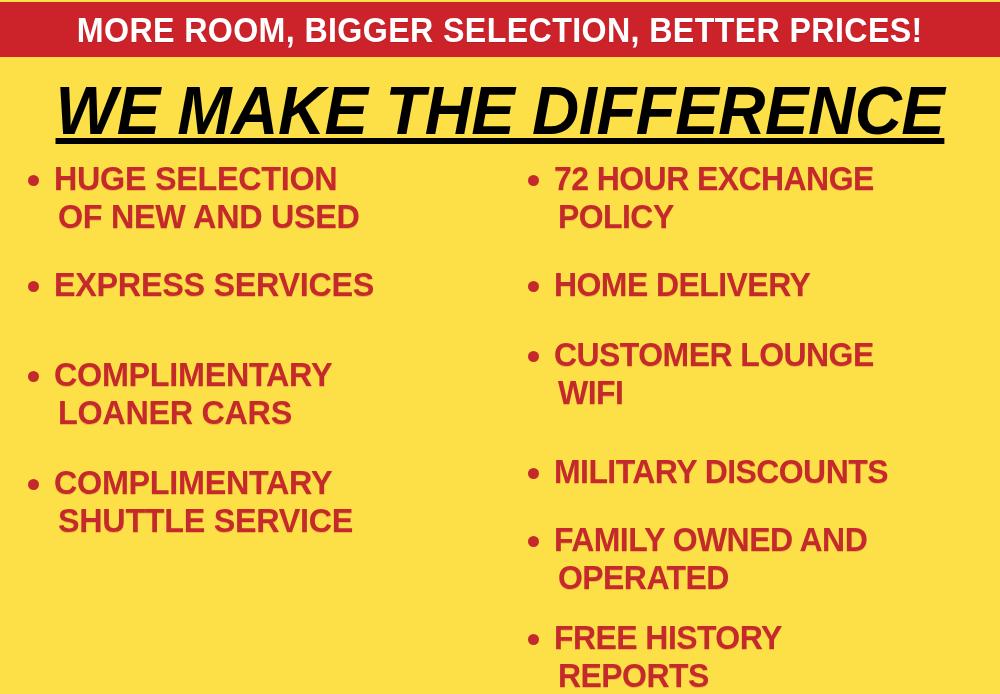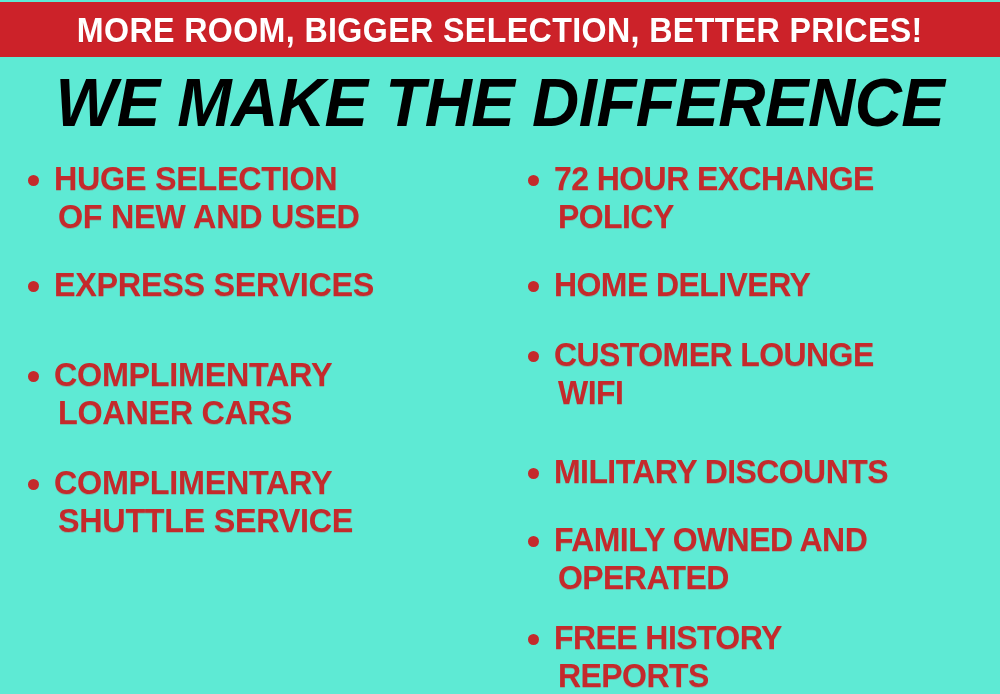--- a/index.html
+++ b/index.html
@@ -14,21 +14,21 @@
     overflow: hidden;
     position: relative;
   }
 
   #page {
     position: absolute;
     left: 0;
     top: 0;
     width: 1000px;
     height: 694px;
-    background: #5eead4;
+    background: #fde047;
   }
 
   
   .banner {
     position: absolute;
     left: 0;
     top: 2px;
     width: 1000px;
     height: 55px;
     background: #CC2229;
@@ -50,22 +50,23 @@
   }
 
   
   .headline-wrap {
     position: absolute;
     left: 0;
     top: 68px;
     width: 1000px;
     height: 76px;
     display: flex;
-    align-items: flex-start;
+    align-items: flex-end;
     justify-content: center;
+    text-decoration: underline;
   }
   .headline {
     color: #000000;
     font-family: "Liberation Sans", sans-serif;
     font-weight: bold;
     font-style: italic;
     font-size: 68px;
     line-height: 68px;
     letter-spacing: -0.5px;
     white-space: nowrap;

